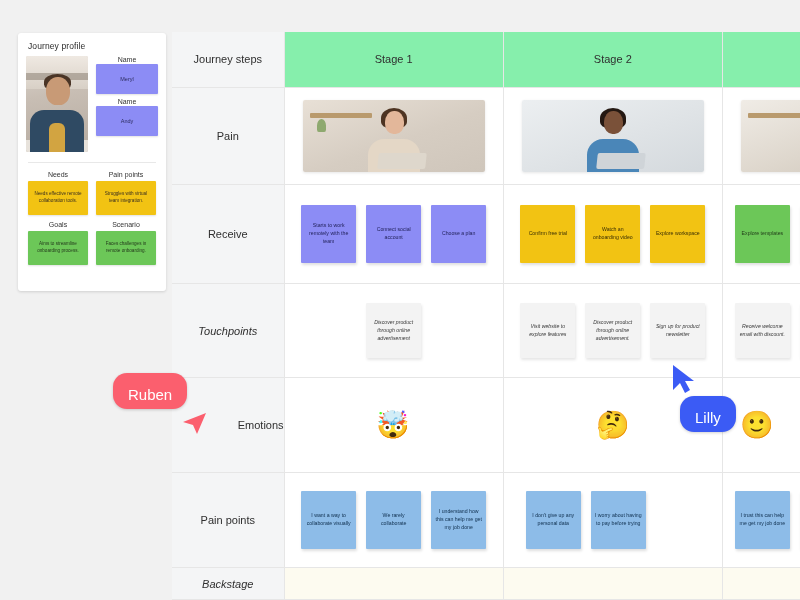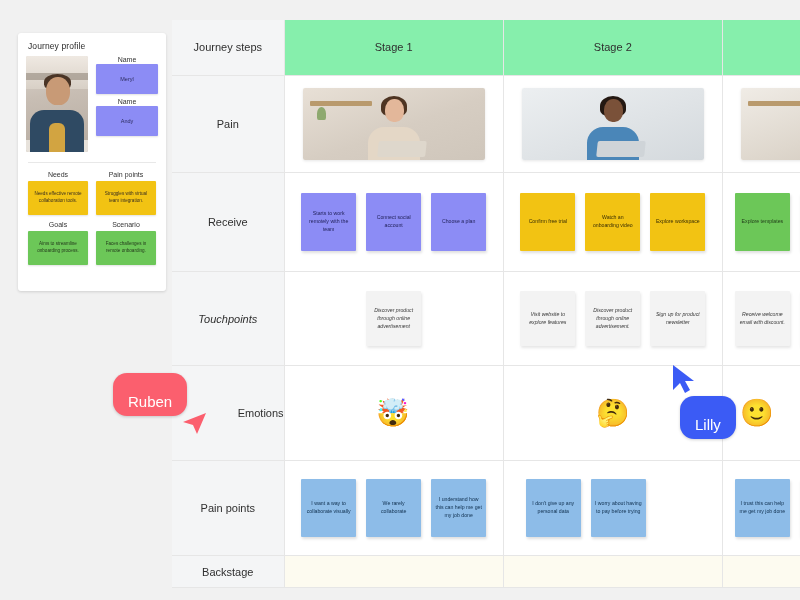--- a/index.html
+++ b/index.html
@@ -108,21 +108,21 @@
     padding: 2px 4px;
     box-sizing: border-box;
     box-shadow: 0 1px 2px rgba(0,0,0,0.12);
   }
   .quad-note.yellow { background: #f2c313; }
   .quad-note.green  { background: #6cc758; color:#243b1c; }
 
   
   #map {
     position: absolute;
-    left: 172px; top: 20px;
+    left: 172px; top: 32px;
     width: 628px; height: 568px;
     background: #ffffff;
     overflow: hidden;
   }
   table#journey {
     border-collapse: collapse;
     table-layout: fixed;
     width: 770px;
     height: 100%;
   }
@@ -144,21 +144,21 @@
     color: #2f2f2f;
   }
   thead th.hdr-label { background: #f4f5f6; }
 
   td.row-label {
     background: #f4f5f6;
     text-align: center;
     font-size: 11px;
     color: #2f2f2f;
   }
-  td.row-label.italic { }
+  td.row-label.italic { font-style: italic; }
 
   tr.r-story td { height: 93px; }
   tr.r-actions td { height: 94px; }
   tr.r-touch td { height: 90px; font-style: italic; }
   tr.r-emotions td { height: 90px; text-align: right; }
   tr.r-pain td { height: 91px; }
   tr.r-backstage td { height: 30px; }
   tr.r-backstage td.cell { background: #fdfbf0; }
   tr.r-backstage td.row-label { background: #f4f5f6; }
 
@@ -249,21 +249,21 @@
 
   .emoji { font-size: 27px; line-height: 1; }
 
   
   .cursor-group { position: absolute; }
   .cursor-pill {
     position: absolute;
     border-radius: 14px;
     color: #ffffff;
     font-size: 15px;
-    padding: 20px 15px 6px 15px;
+    padding: 13px 15px 6px 15px;
     white-space: nowrap;
     box-shadow: 0 1px 3px rgba(0,0,0,0.18);
   }
   #cursor-ruben .cursor-pill { background: #fb5f6e; left: 0; top: 0; }
   #cursor-lilly .cursor-pill { background: #3b5bf5; left: 0; top: 0; }
   .cursor-arrow { position: absolute; }
 
   #cursor-ruben { left: 113px; top: 373px; }
   #cursor-ruben .cursor-arrow { left: 68px; top: 38px; }
   #cursor-lilly { left: 680px; top: 396px; }

